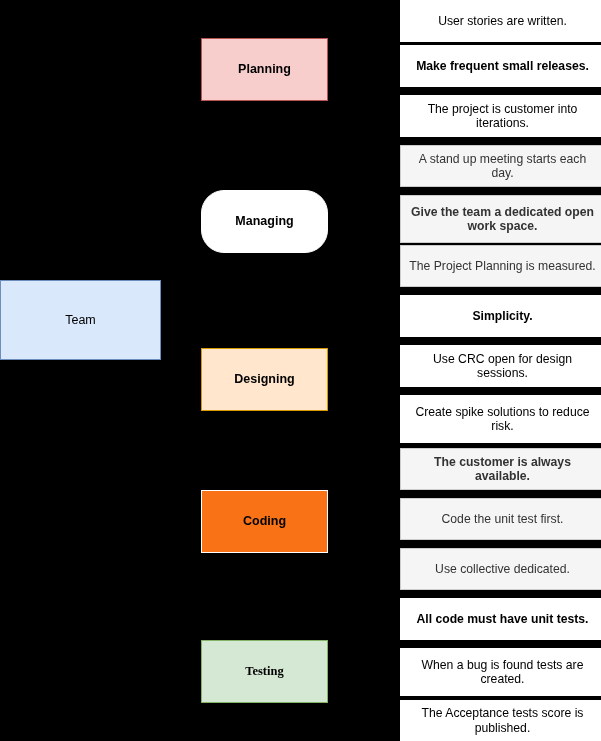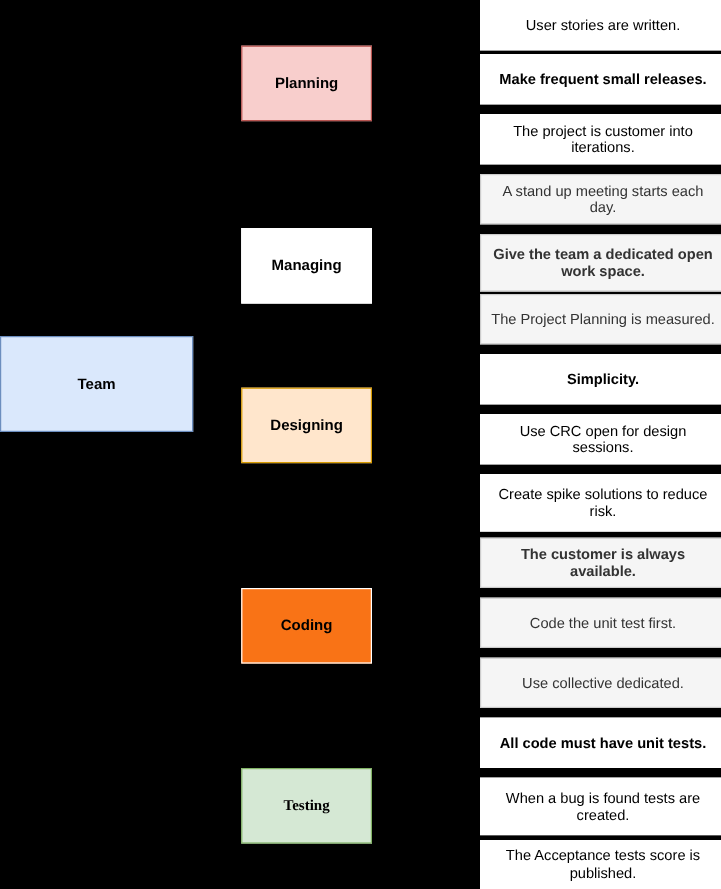--- a/index.html
+++ b/index.html
@@ -37,38 +37,38 @@
 
   
   .node-root {
     left: 0px;
     top: 280px;
     width: 161px;
     height: 80px;
     background: #dae8fc;
     border: 1px solid #6c8ebf;
     font-size: 12.5px;
-    font-weight: bold;
+    font-weight: normal;
     color: #000000;
   }
 
   
   .node-phase {
     left: 201px;
-    width: 109px;
+    width: 127px;
     height: 63px;
     font-size: 12.5px;
     font-weight: bold;
     color: #000000;
     background: #ffffff;
     border: 1px solid #ffffff;
   }
   .node-phase.p0 { top: 38px;  background:#f8cecc; border-color:#b85450; }
-  .node-phase.p1 { top: 190px; background:#ffffff; border-color:#ffffff; }
-  .node-phase.p2 { top: 323px; background:#ffe6cc; border-color:#d79b00; }
+  .node-phase.p1 { top: 190px; background:#ffffff; border-color:#ffffff;border-radius:23px; }
+  .node-phase.p2 { top: 348px; background:#ffe6cc; border-color:#d79b00; }
   .node-phase.p3 { top: 490px; background:#f97316; border-color:#ffffff; }
   .node-phase.p4 { top: 640px; background:#d5e8d4; border-color:#82b366;font-family:Liberation Serif, serif; }
 
   
   .node-practice {
     left: 400px;
     width: 205px;
     height: 42px;
     font-size: 12.2px;
     color: #000000;

